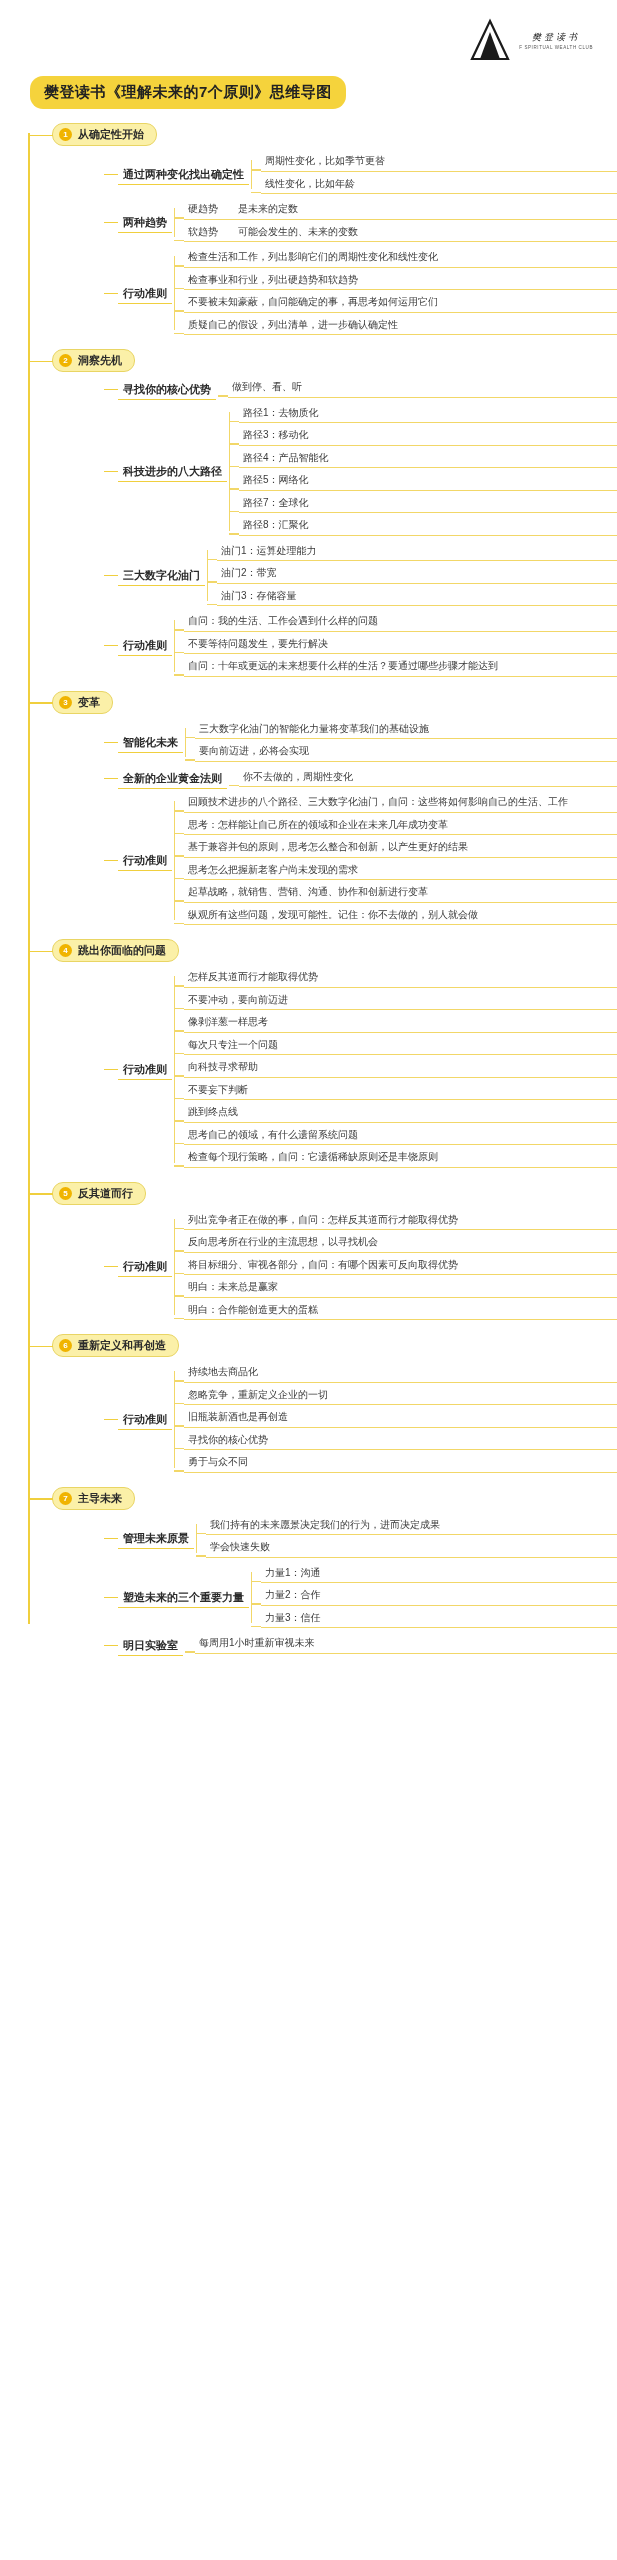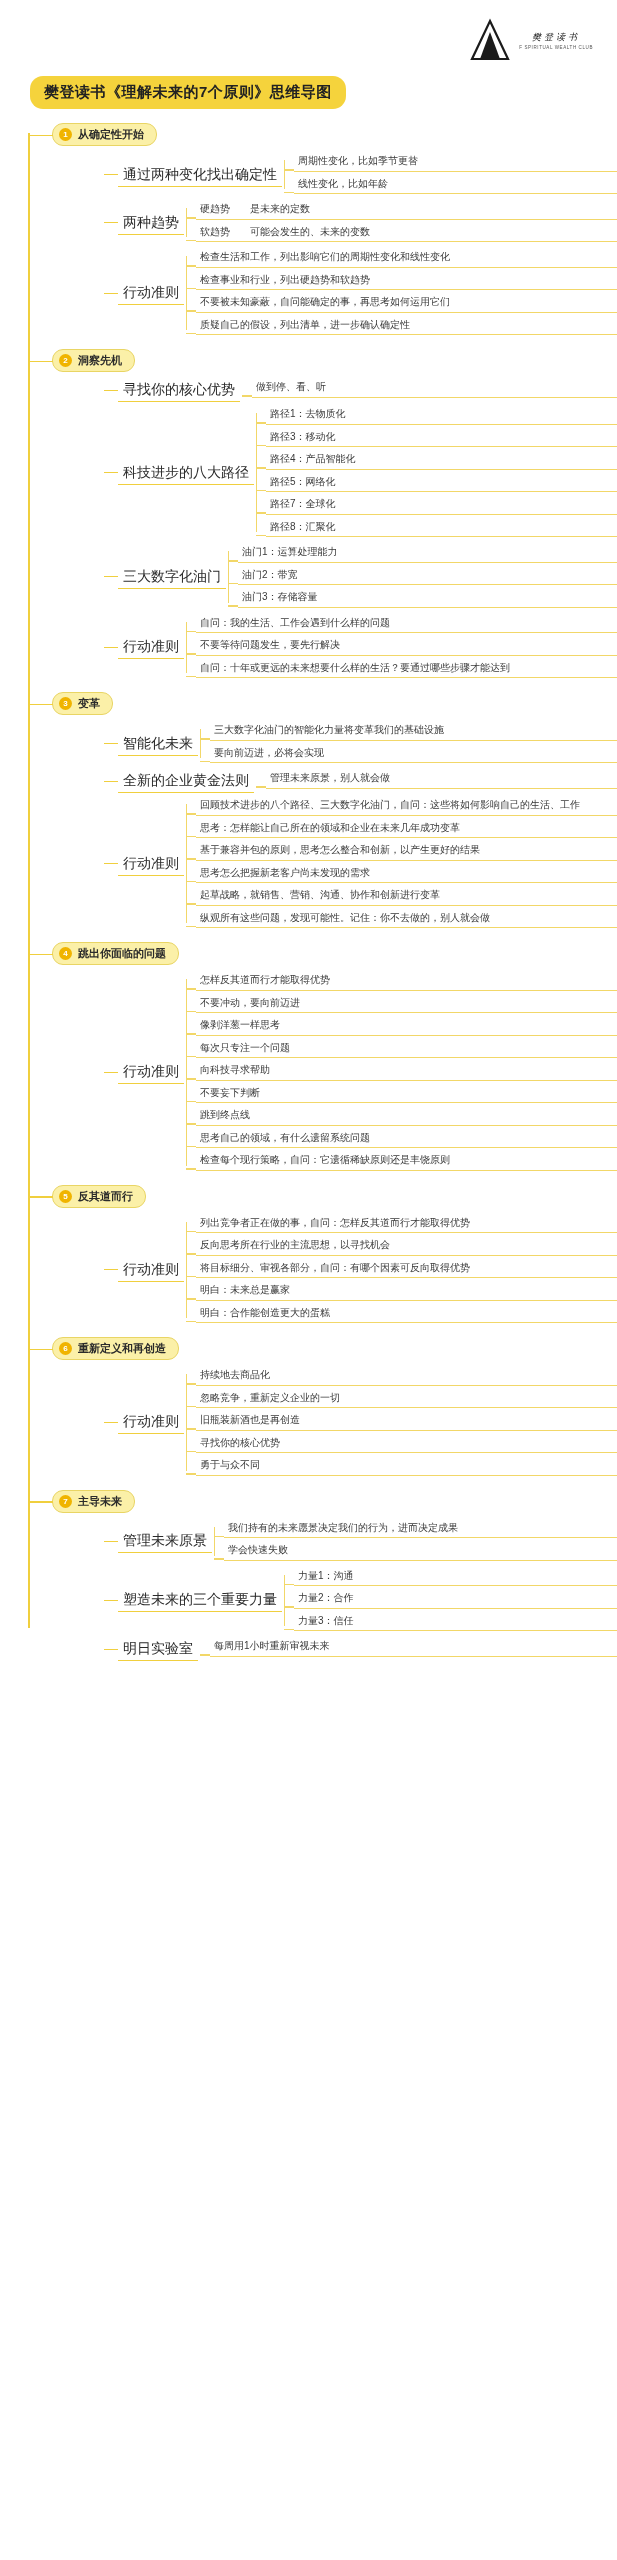--- a/index.html
+++ b/index.html
@@ -136,22 +136,22 @@
     position: relative;
     display: flex;
     align-items: flex-start;
     margin-bottom: 3px;
   }
 
   .l2 {
     position: relative;
     flex: 0 0 auto;
     align-self: center;
-    font-size: 14px;
-    font-weight: normal;
+    font-size: 11px;
+    font-weight: bold;
     color: #2b2b2b;
     background: #fff;
     border-bottom: 1.6px solid #f0cf3e;
     padding: 3px 5px 2px 5px;
     margin-right: 12px;
     white-space: nowrap;
   }
   
   .l2::before {
     content: "";
@@ -309,21 +309,21 @@
               <div class="l2">智能化未来</div>
               <div class="l3-list grp">
                 <div class="spine"></div>
                 <div class="l3 two-line">三大数字化油门的智能化力量将变革我们的基础设施</div>
                 <div class="l3 two-line">要向前迈进，必将会实现</div>
               </div>
             </div>
             <div class="l2-row">
               <div class="l2">全新的企业黄金法则</div>
               <div class="l3-list grp">
-                <div class="l3 two-line">管理未来原景，别人就会做</div>
+                <div class="l3 two-line">你不去做的，周期性变化</div>
               </div>
             </div>
             <div class="l2-row">
               <div class="l2">行动准则</div>
               <div class="l3-list grp">
                 <div class="spine"></div>
                 <div class="l3 two-line">回顾技术进步的八个路径、三大数字化油门，自问：这些将如何影响自己的生活、工作</div>
                 <div class="l3 two-line">思考：怎样能让自己所在的领域和企业在未来几年成功变革</div>
                 <div class="l3 two-line">基于兼容并包的原则，思考怎么整合和创新，以产生更好的结果</div>
                 <div class="l3 two-line">思考怎么把握新老客户尚未发现的需求</div>

